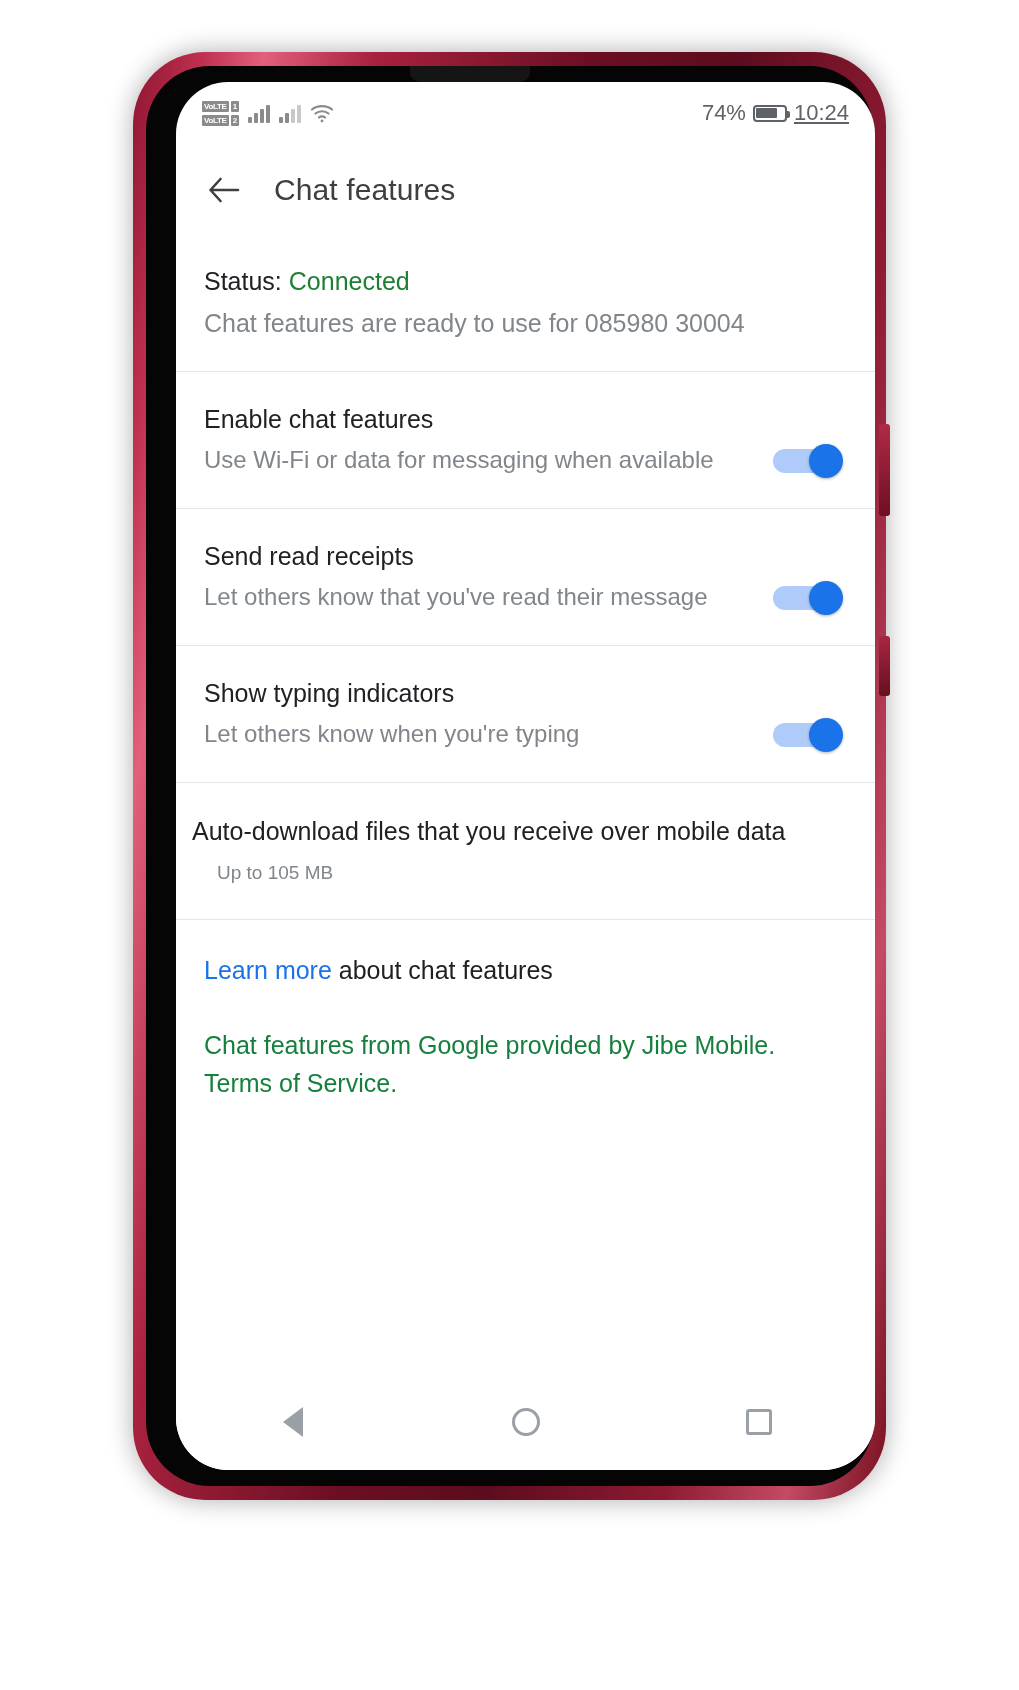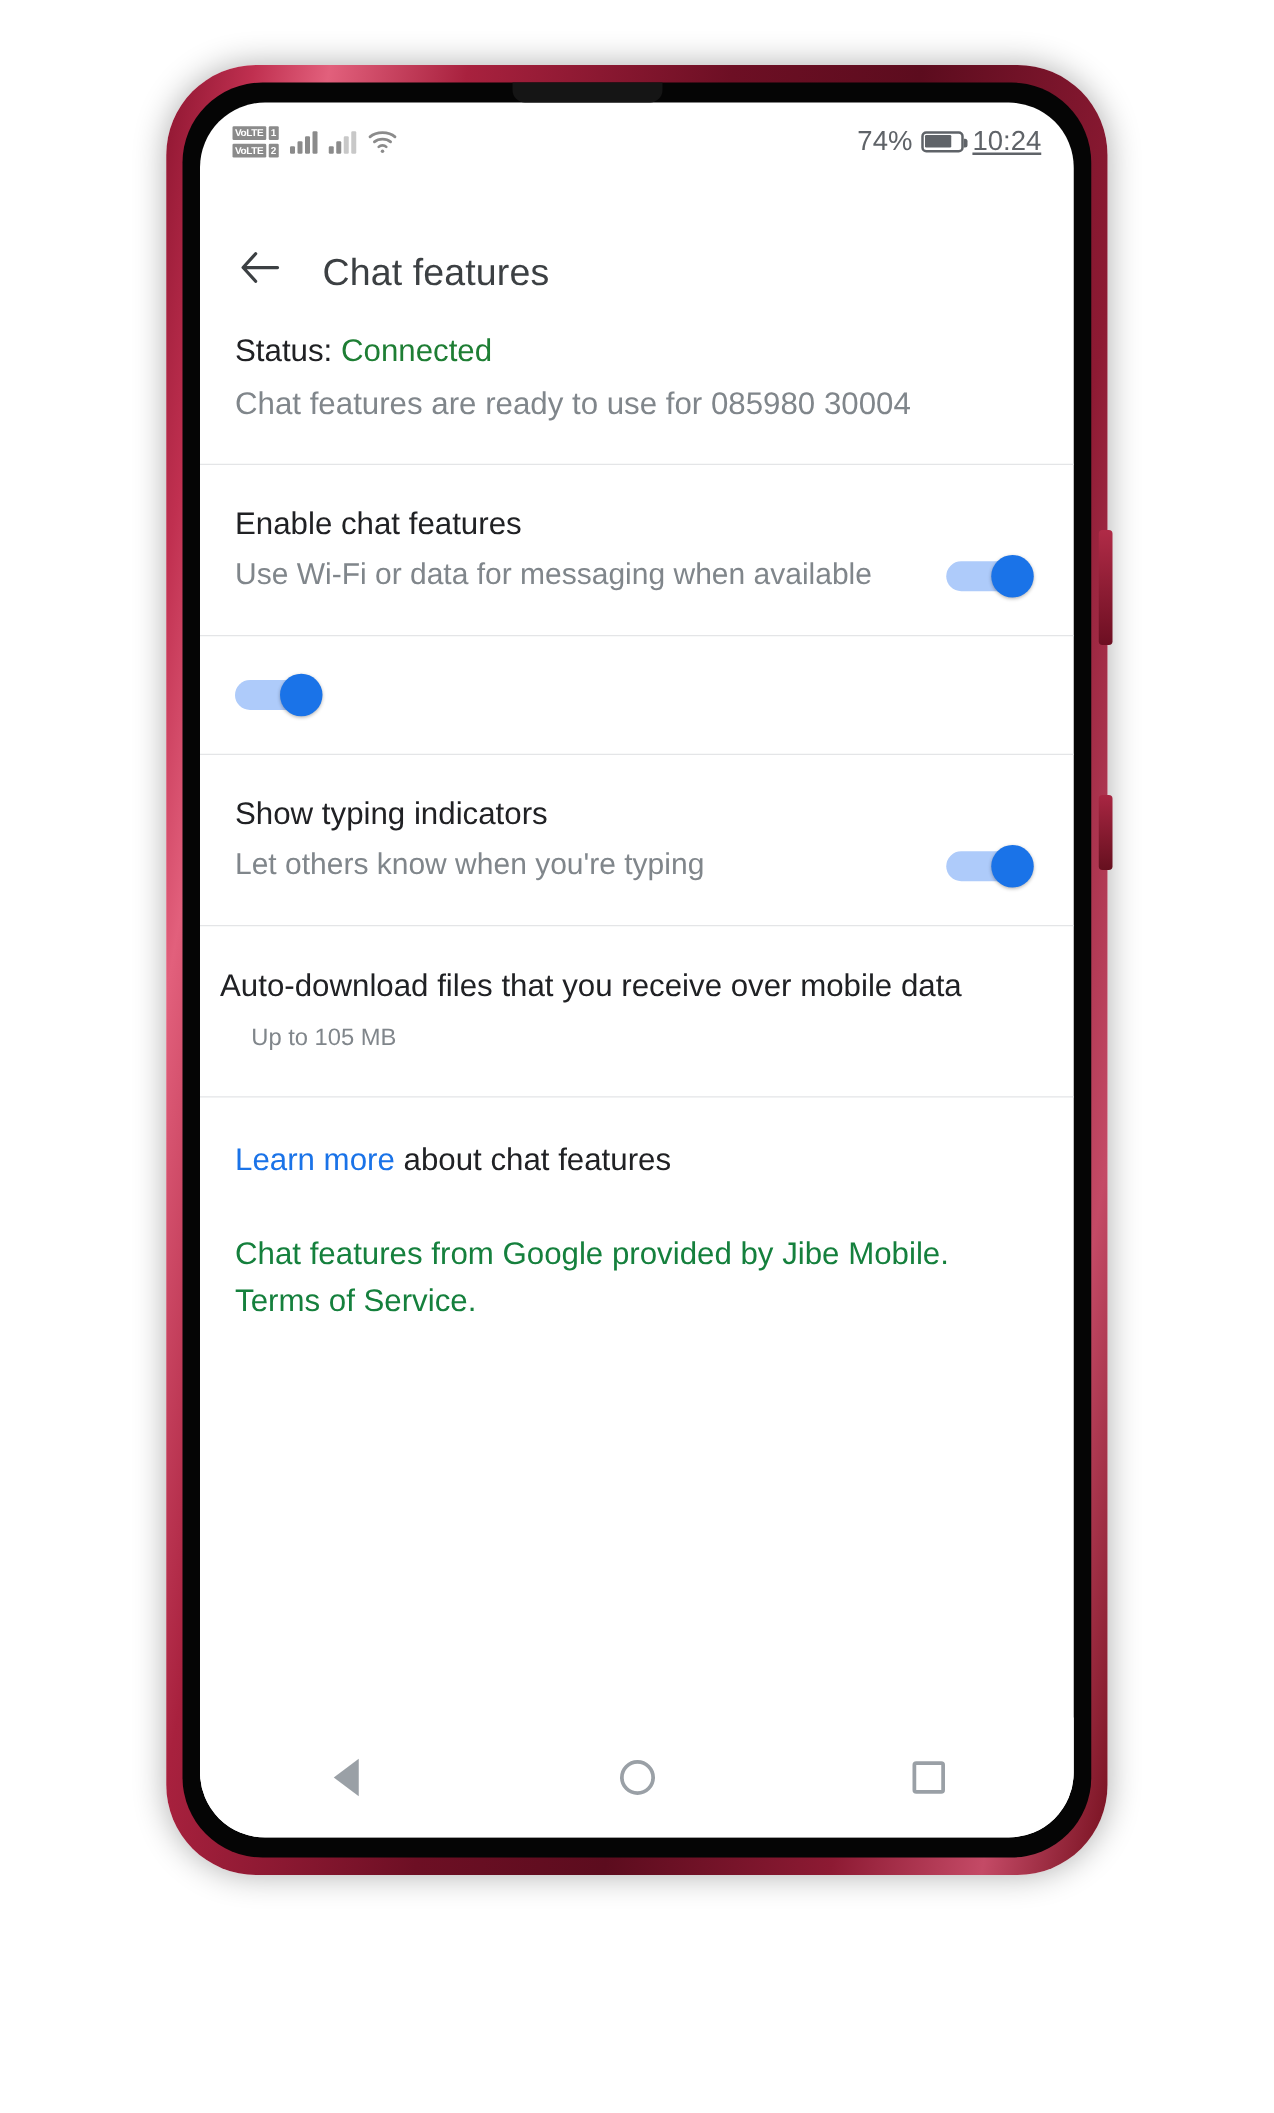--- a/index.html
+++ b/index.html
@@ -14,21 +14,21 @@
     position:absolute;left:133px;top:52px;width:753px;height:1448px;
     border-radius:72px;
     background:linear-gradient(100deg,#8d1530 0%,#c03050 7%,#e2607c 13%,#a8213e 24%,#6d0f24 45%,#5c0c1e 60%,#8d1a33 78%,#c44a66 90%,#76101f 100%);
     box-shadow:0 0 26px rgba(0,0,0,.32);
   }
   .phone-bezel{
     position:absolute;left:146px;top:66px;width:727px;height:1420px;
     border-radius:64px;background:#050505;
   }
   .phone-screen{
-    position:absolute;left:160px;top:82px;width:699px;height:1388px;
+    position:absolute;left:176px;top:82px;width:699px;height:1388px;
     border-radius:52px;background:#ffffff;overflow:hidden;
   }
   .notch{
     position:absolute;left:410px;top:66px;width:120px;height:16px;
     background:#151515;border-radius:0 0 10px 10px;z-index:7;
   }
   .btn-power{
     position:absolute;left:879px;top:424px;width:11px;height:92px;
     border-radius:3px;
     background:linear-gradient(180deg,#b02b47,#6d0f22);
@@ -78,21 +78,21 @@
     content:"";position:absolute;right:-5px;top:4px;width:3px;height:7px;
     background:#5f6368;border-radius:0 2px 2px 0;
   }
   .battery-fill{
     position:absolute;left:1.5px;top:1.5px;height:10px;width:21px;
     background:#5f6368;border-radius:1px;
   }
 
   
   .appbar{
-    height:92px;display:flex;align-items:flex-end;padding-left:26px;box-sizing:border-box;
+    height:92px;display:flex;align-items:center;padding-left:26px;box-sizing:border-box;
   }
   .back-arrow{
     width:44px;height:44px;display:flex;align-items:center;justify-content:center;
     cursor:pointer;
   }
   .appbar-title{
     font-size:30px;color:#3c4043;margin-left:28px;letter-spacing:.1px;
   }
 
   
@@ -227,20 +227,24 @@
       </div>
       <div class="toggle">
         <span class="toggle-track"></span>
         <span class="toggle-thumb"></span>
       </div>
     </div>
 
     <div class="divider"></div>
 
     <div class="row">
+      <div class="row-text">
+        <div class="row-title">Send read receipts</div>
+        <div class="row-sub">Let others know that you've read their message</div>
+      </div>
       <div class="toggle">
         <span class="toggle-track"></span>
         <span class="toggle-thumb"></span>
       </div>
     </div>
 
     <div class="divider"></div>
 
     <div class="row">
       <div class="row-text">

